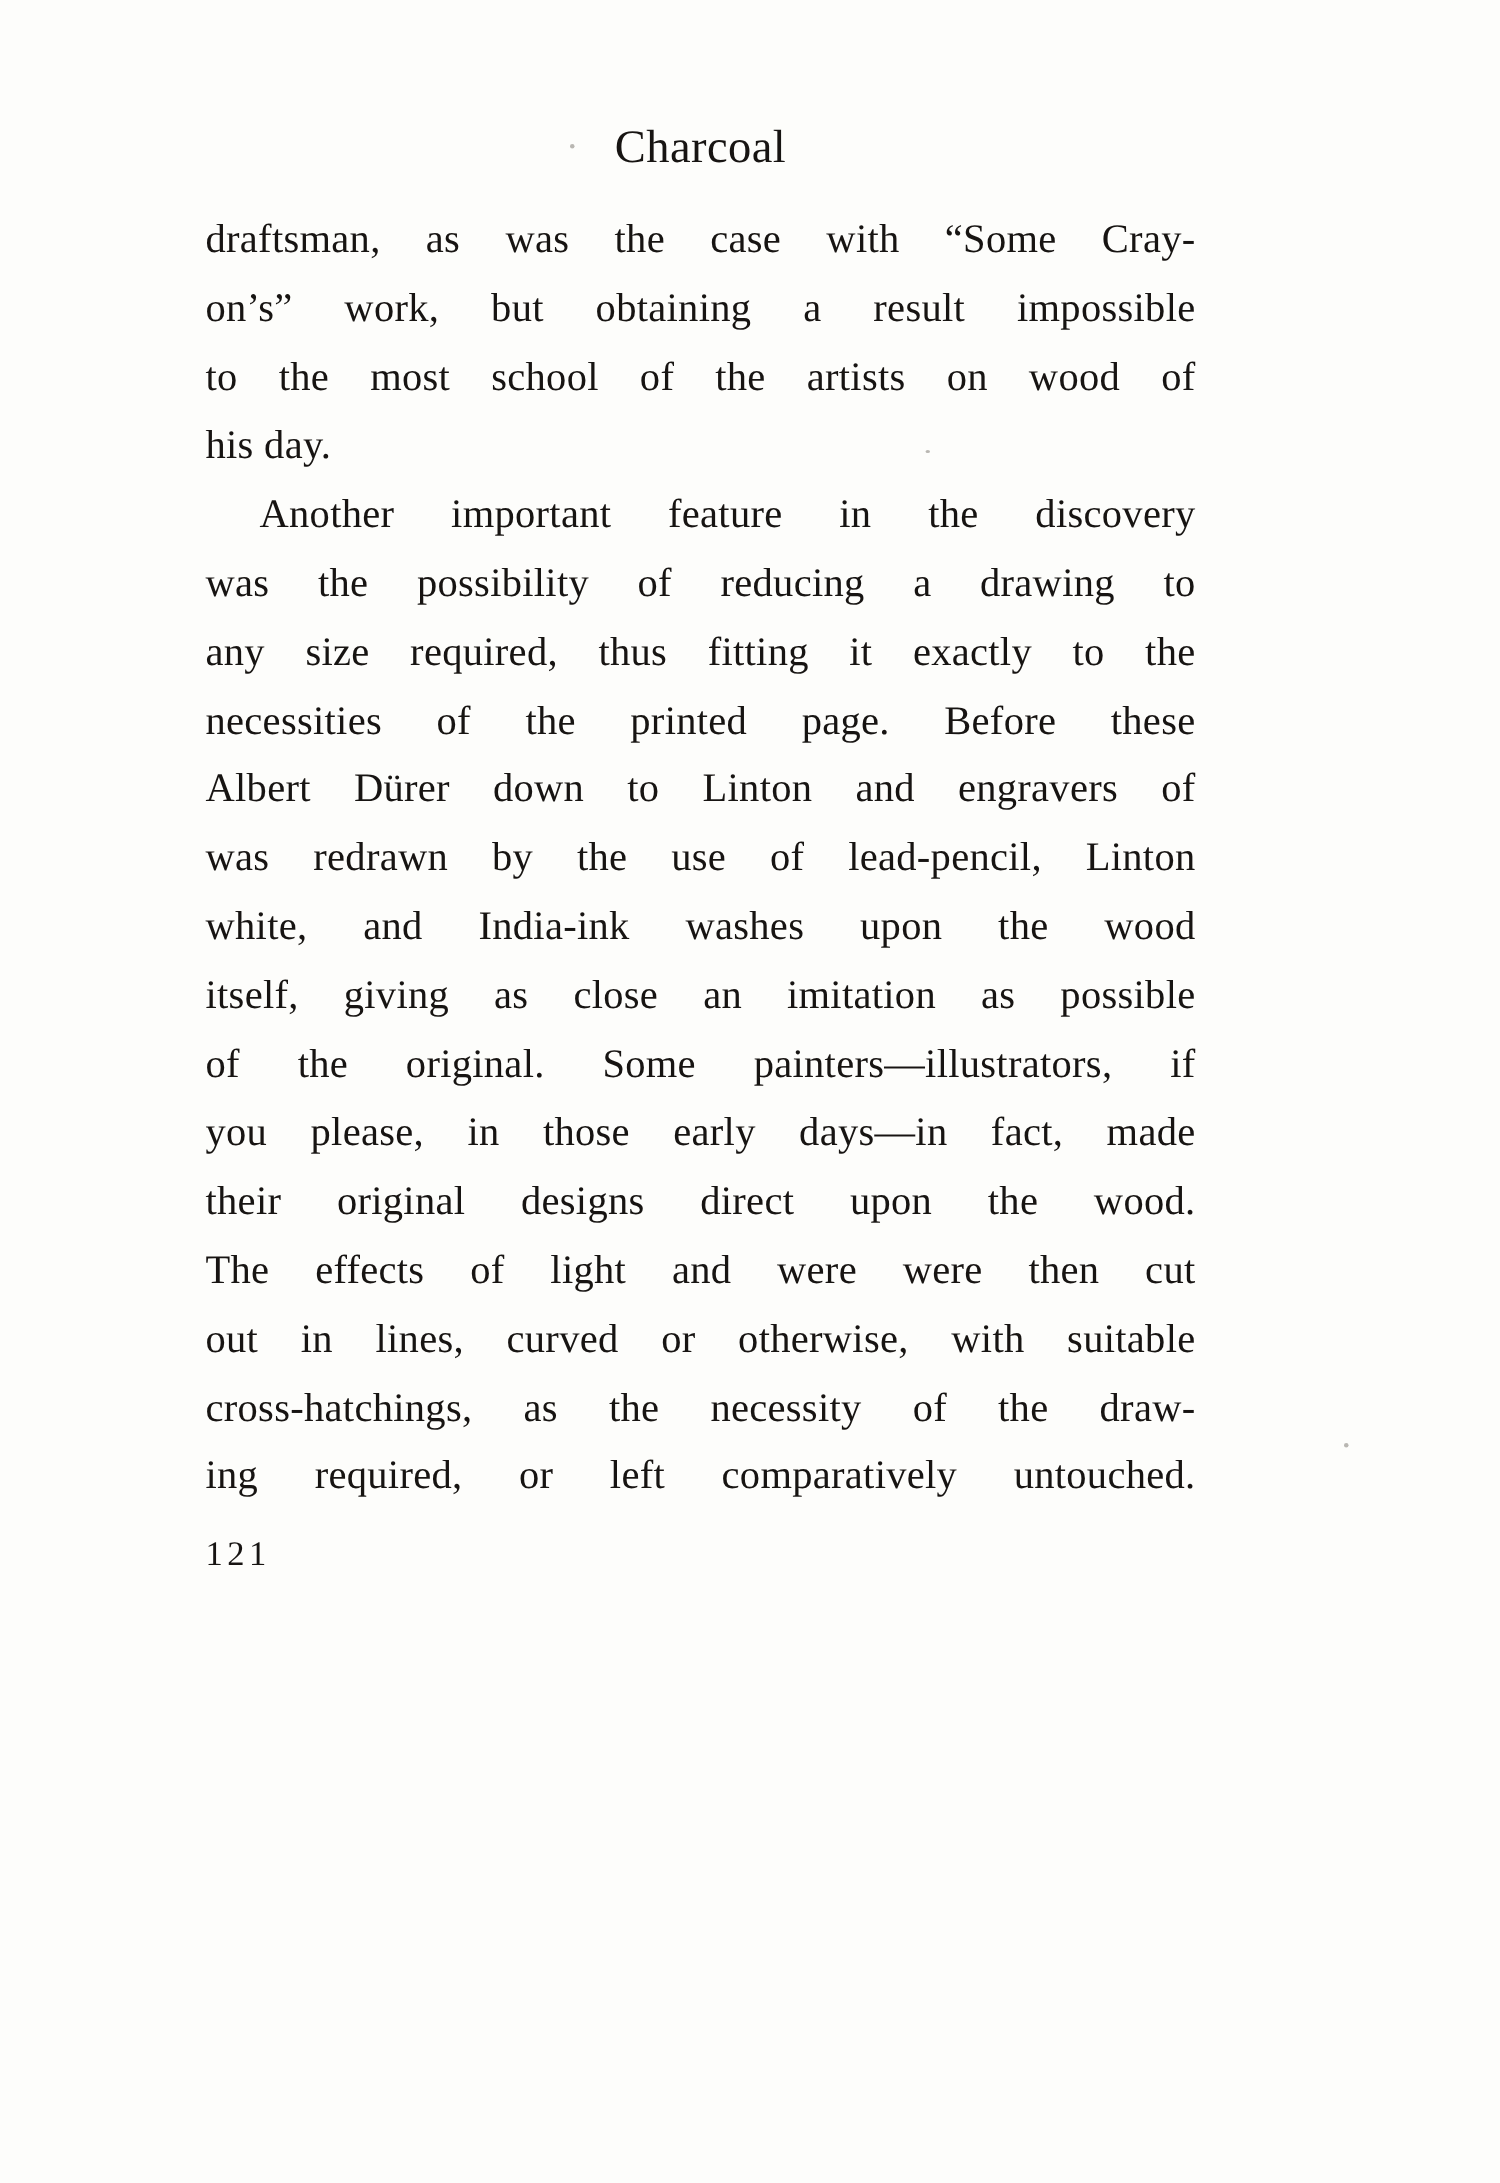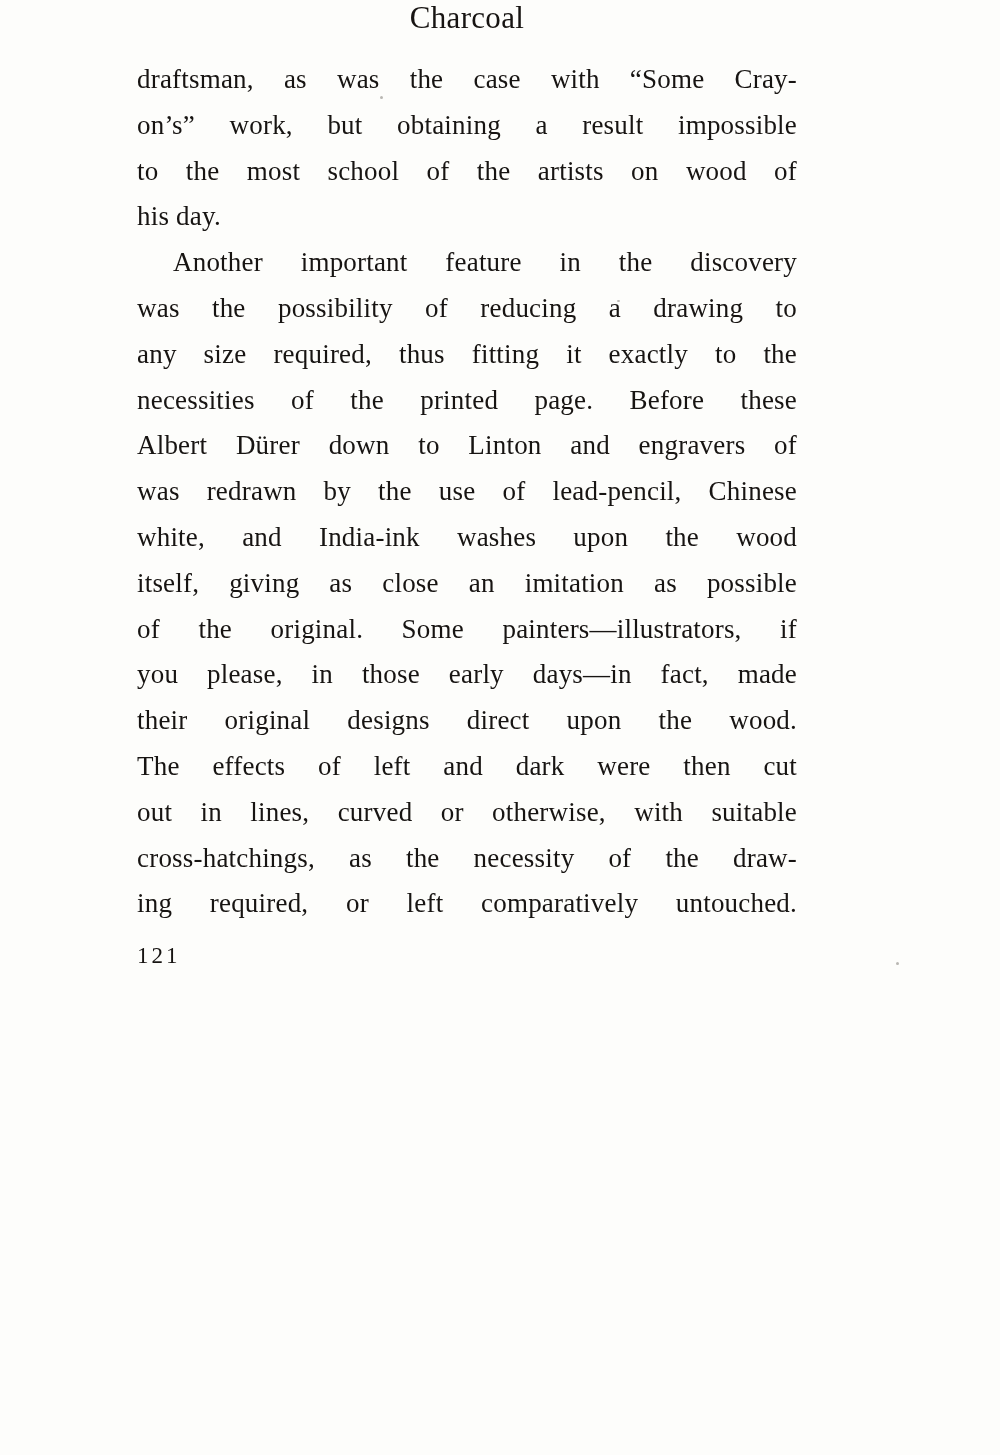--- a/index.html
+++ b/index.html
@@ -11,20 +11,21 @@
     position: relative;
     width: 1000px;
     height: 1455px;
     margin: 0 auto;
     background: #fdfdfb;
     font-family: "Liberation Serif", serif;
     color: #171412;
     overflow: hidden;
   }
   .running-header {
+    padding-top: 80px;
     width: 660px;
     margin-left: 137px;
     text-align: center;
     font-size: 31px;
     letter-spacing: 0.3px;
   }
   .body-text {
     width: 660px;
     margin-left: 137px;
     margin-top: 21px;
@@ -80,27 +81,27 @@
         <div class="line">on’s” work, but obtaining a result impossible</div>
         <div class="line">to the most school of the artists on wood of</div>
         <div class="line last-left">his day.</div>
       </div>
       <div class="paragraph indented">
         <div class="line">Another important feature in the discovery</div>
         <div class="line">was the possibility of reducing a drawing to</div>
         <div class="line">any size required, thus fitting it exactly to the</div>
         <div class="line">necessities of the printed page.  Before these</div>
         <div class="line">Albert Dürer down to Linton and engravers of</div>
-        <div class="line">was redrawn by the use of lead-pencil, Chinese</div>
+        <div class="line">was redrawn by the use of lead-pencil, Linton</div>
         <div class="line">white, and India-ink washes upon the wood</div>
         <div class="line">itself, giving as close an imitation as possible</div>
         <div class="line">of the original.  Some painters—illustrators, if</div>
         <div class="line">you please, in those early days—in fact, made</div>
         <div class="line">their original designs direct upon the wood.</div>
-        <div class="line">The effects of left and dark were then cut</div>
+        <div class="line">The effects of light and were were then cut</div>
         <div class="line">out in lines, curved or otherwise, with suitable</div>
         <div class="line">cross-hatchings, as the necessity of the draw-</div>
         <div class="line">ing required, or left comparatively untouched.</div>
       </div>
     </div>
 
   <div class="page-number">121</div>
 </div>
 
 </body></html>

